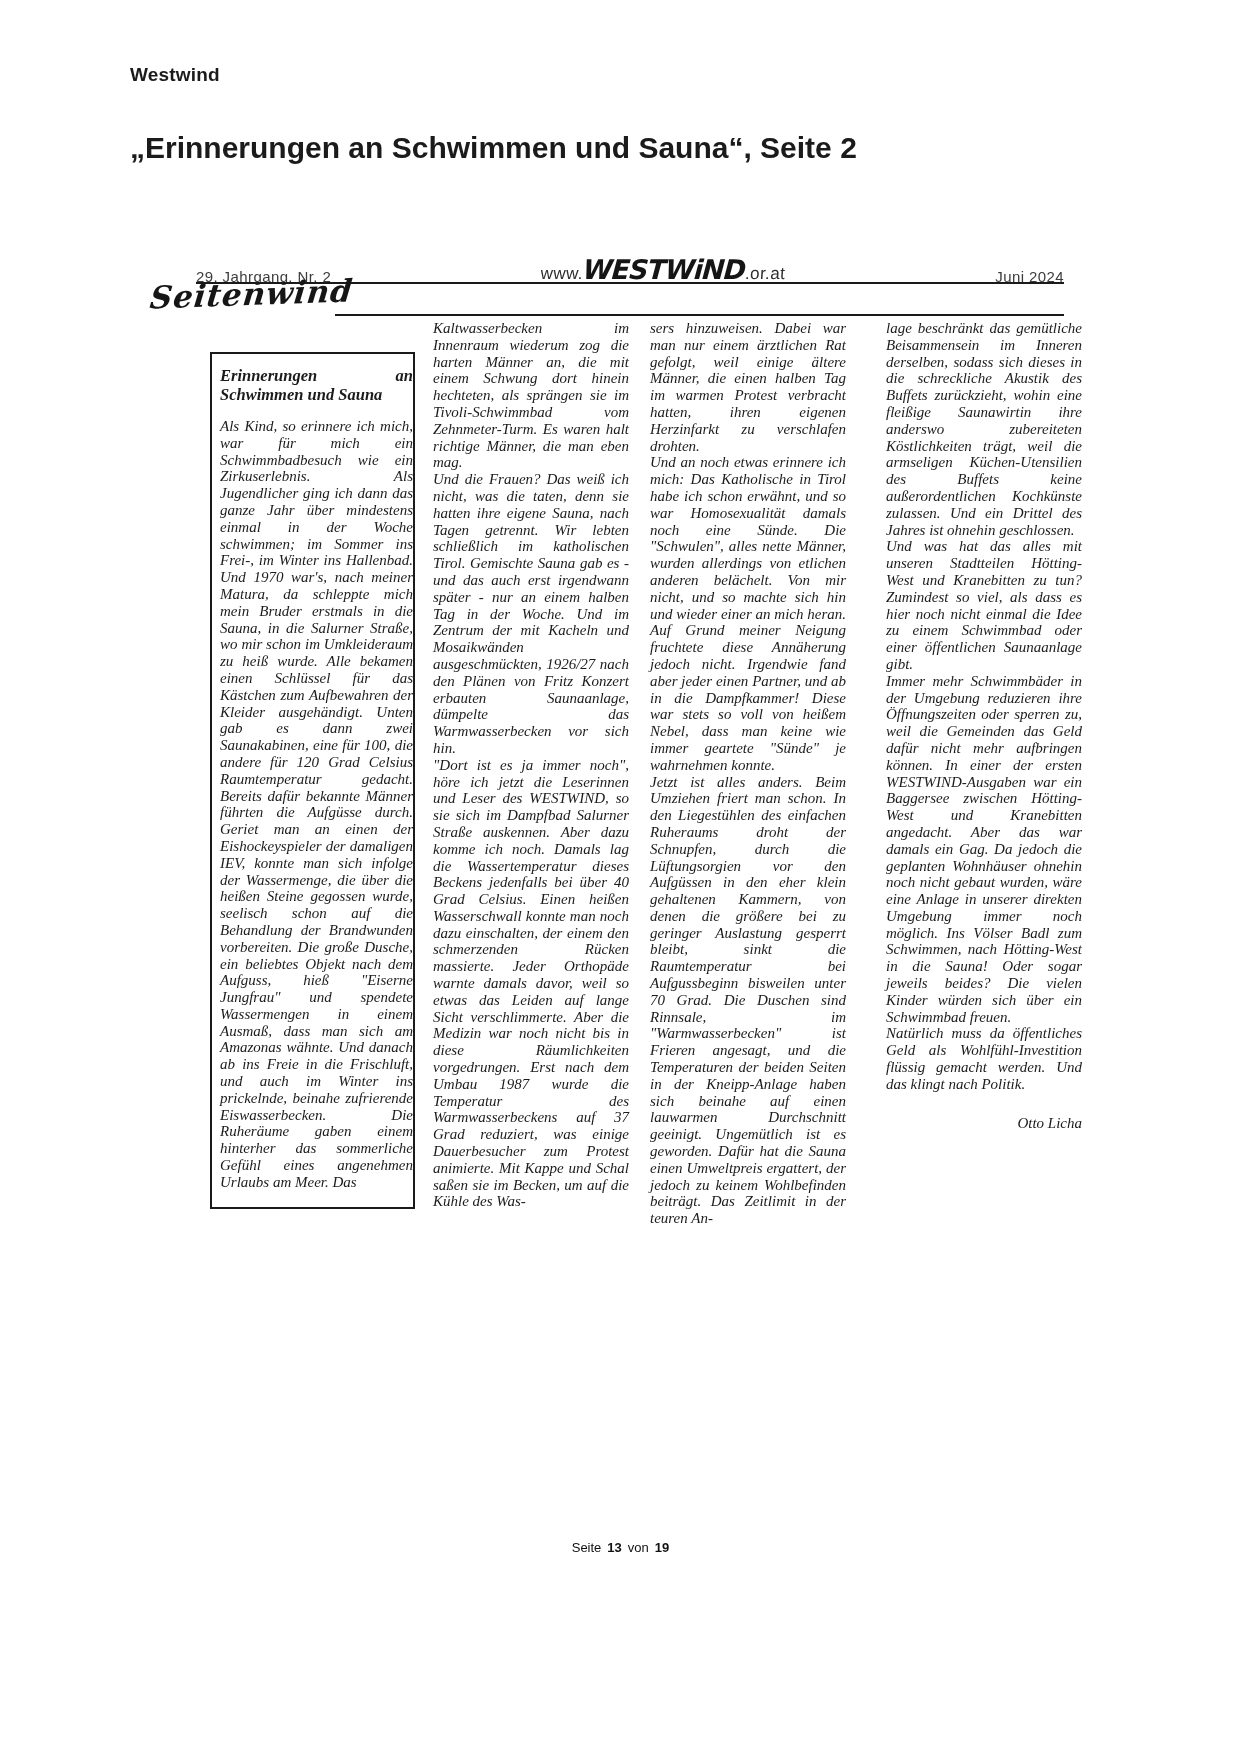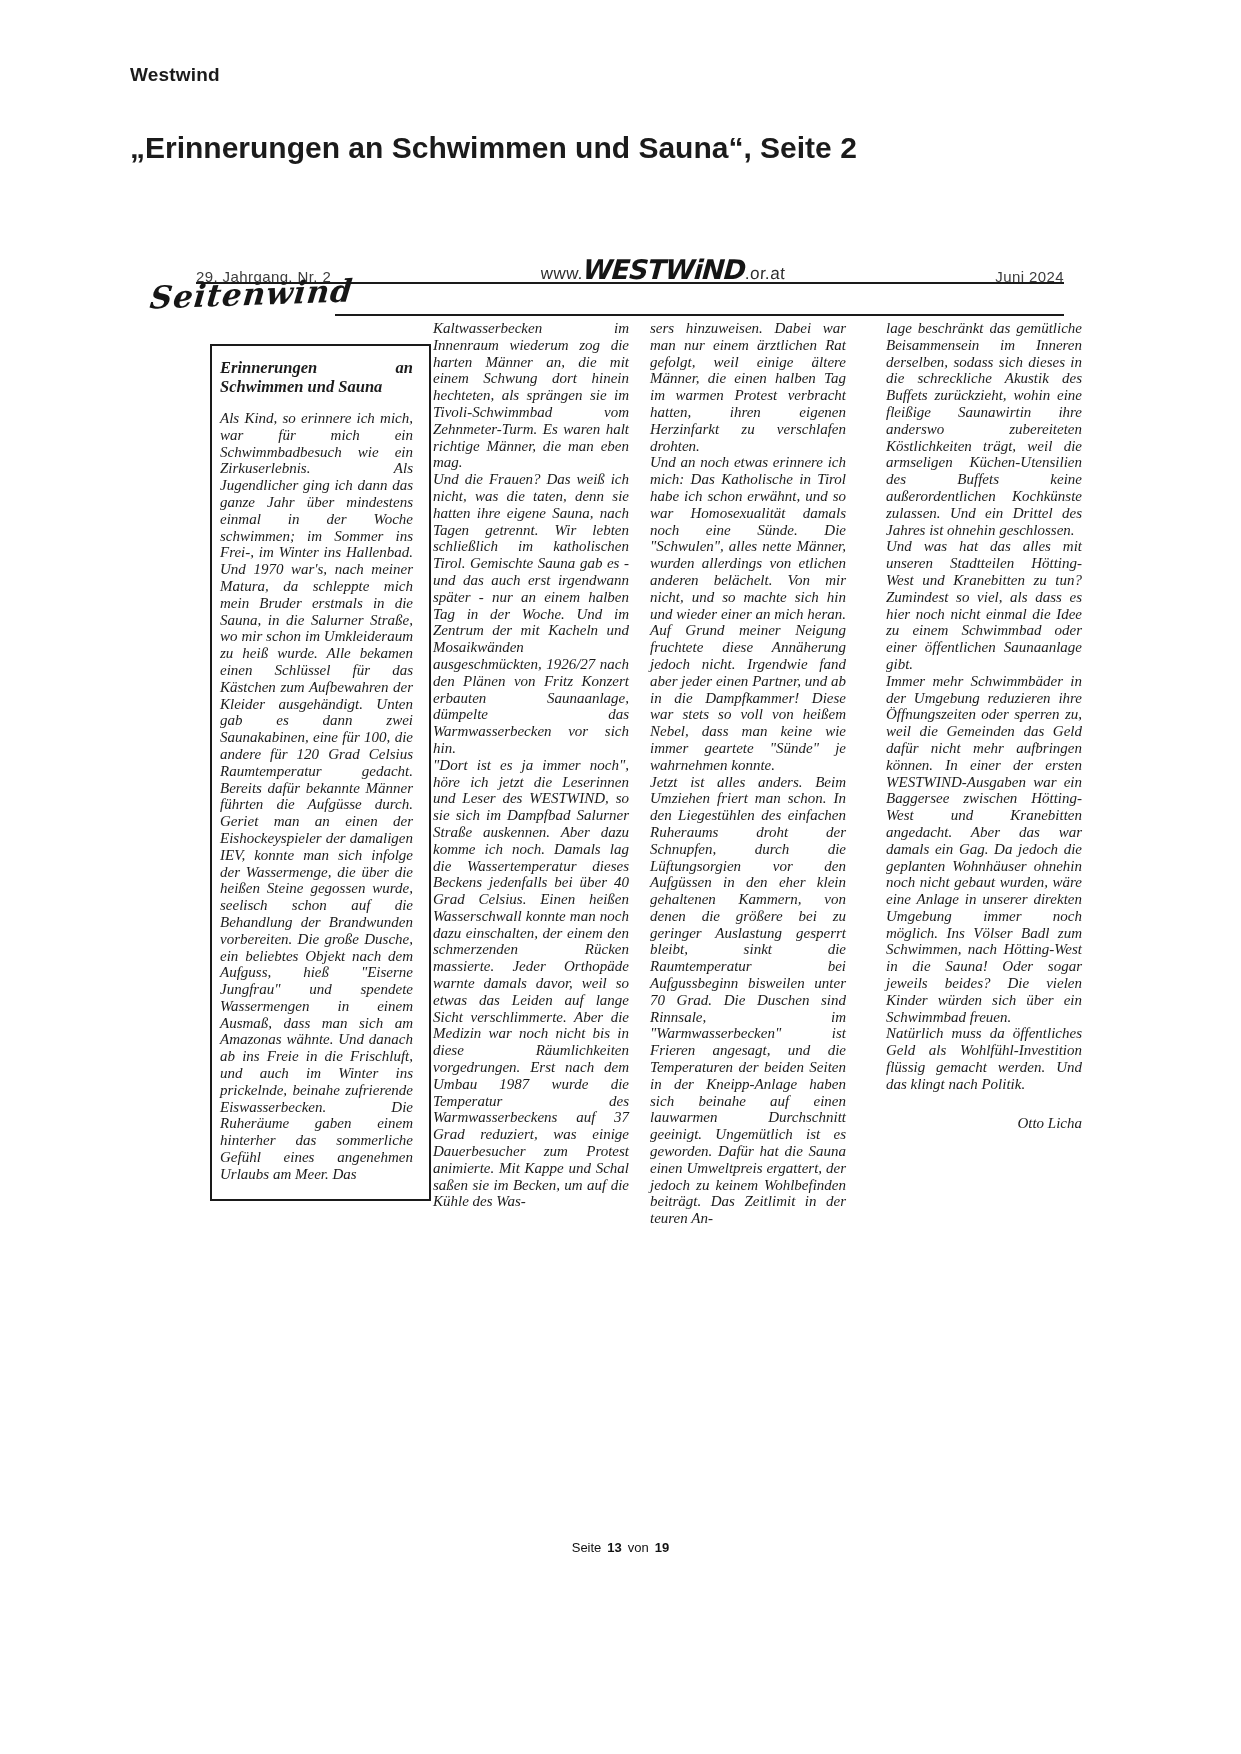--- a/index.html
+++ b/index.html
@@ -50,23 +50,23 @@
   
   .col {
     position: absolute; top: 90px; width: 196px;
     font-family: "Liberation Serif", serif;
     font-style: italic; font-size: 15px; line-height: 16.8px;
     text-align: justify; hyphens: auto; -webkit-hyphens: auto;
     color: #1b1b1b;
   }
   .col p { margin: 0; }
   .col-1 {
-    left: 14px; top: 114px; width: 193px;
+    left: 14px; top: 122px; width: 193px;
     border: 2px solid #1a1a1a;
-    padding: 12px 16px 16px 8px;
+    padding: 12px 0 16px 8px;
   }
   .col-1 h2 {
     margin: 0 0 14px 0;
     font-size: 16.5px; line-height: 19px; font-weight: bold;
   }
   .col-2 { left: 237px; }
   .col-3 { left: 454px; }
   .col-4 { left: 646px; margin-left: 44px; }
   .signature { text-align: right !important; margin-top: 22px !important; }
   

